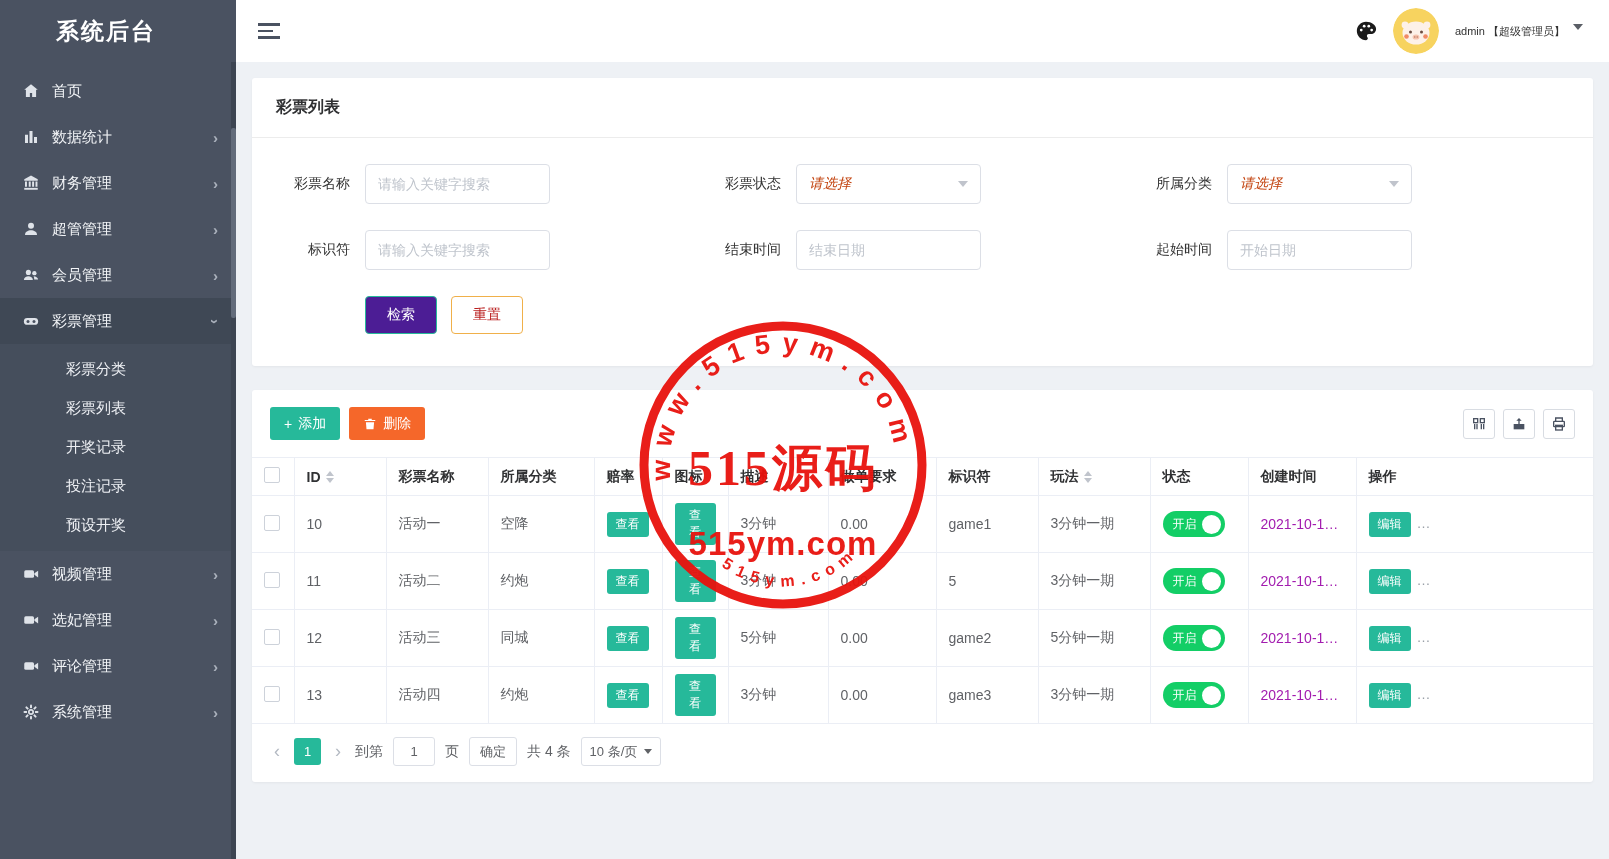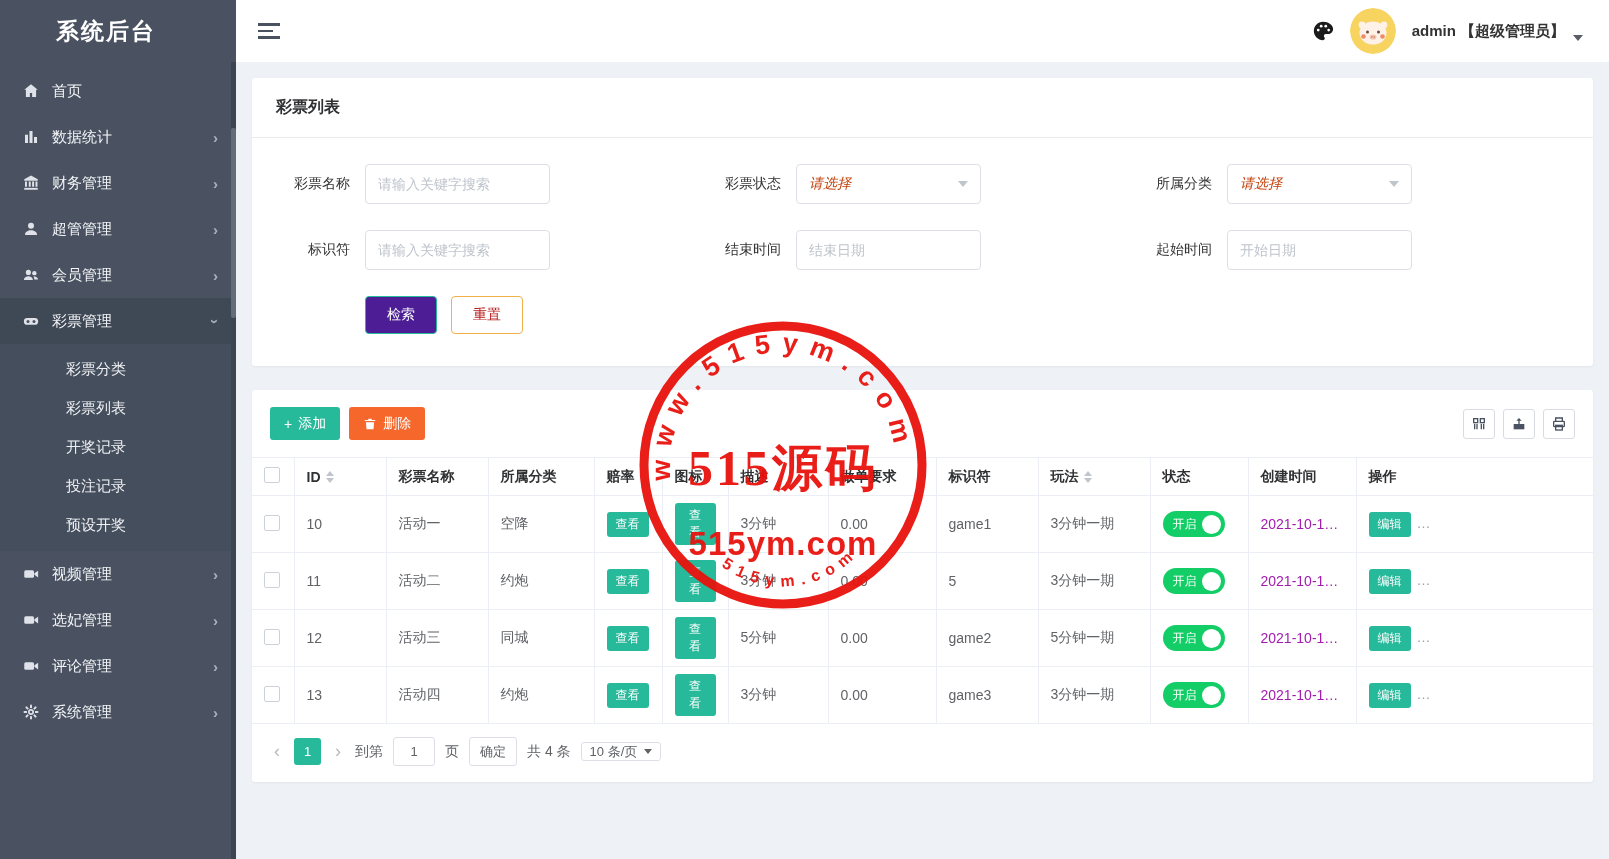--- a/index.html
+++ b/index.html
@@ -24,21 +24,21 @@
 
   
   .main { flex:1; display:flex; flex-direction:column; min-width:0; }
   .topbar { height:62px; background:#fff; display:flex; align-items:center; justify-content:space-between; padding:0 26px 0 22px; flex-shrink:0; }
   .burger { width:22px; cursor:pointer; }
   .burger i { display:block; height:2.5px; background:#4a5261; margin:4px 0; }
   .burger i:nth-child(2) { width:15px; }
   .top-right { display:flex; align-items:center; gap:16px; }
   .palette { width:22px; height:22px; cursor:pointer; }
   .avatar { width:46px; height:46px; border-radius:50%; overflow:hidden; cursor:pointer; }
-  .username { display:flex; align-items:flex-end; gap:8px; font-size:15px; color:#333; cursor:pointer;font-weight:bold; }
+  .username { display:flex; align-items:flex-start; gap:8px; font-size:11px; color:#333; cursor:pointer; }
   .caret-down { width:0; height:0; border-left:5px solid transparent; border-right:5px solid transparent; border-top:6px solid #5a5e66; }
 
   .content { flex:1; padding:16px; position:relative; overflow:hidden; }
   .card { background:#fff; border-radius:3px; box-shadow:0 1px 3px rgba(0,0,0,.05); }
 
   
   .card-title { padding:19px 24px; font-size:16px; font-weight:bold; color:#303133; border-bottom:1px solid #ececec; }
   .filter-form { padding:26px 24px 6px; }
   .form-row { display:flex; margin-bottom:26px; }
   .form-item { display:flex; align-items:center; width:436px; }
@@ -80,21 +80,21 @@
   .knob { width:19px; height:19px; border-radius:50%; background:#fff; margin-left:5px; }
   .more { color:#9aa0a8; margin-left:6px; letter-spacing:1px; }
   .created { color:#a21caf; }
 
   
   .pagination { display:flex; align-items:center; gap:10px; padding:13px 18px 16px; color:#606266; font-size:14px; }
   .pg-arrow { color:#b3b9c2; font-size:18px; cursor:pointer; padding:0 4px; }
   .pg-num { width:27px; height:27px; background:#26b99a; color:#fff; border-radius:3px; display:flex; align-items:center; justify-content:center; font-size:13px; cursor:pointer; }
   .pg-input { width:42px; height:29px; border:1px solid #dcdfe6; border-radius:3px; text-align:center; font-size:13px; font-family:inherit; color:#606266; }
   .pg-btn { height:29px; padding:0 10px; background:#fff; border:1px solid #dcdfe6; border-radius:3px; font-size:13px; color:#606266; cursor:pointer; font-family:inherit; }
-  .pg-select { height:19px; border:1px solid #dcdfe6; border-radius:3px; display:inline-flex; align-items:center; gap:7px; padding:0 8px; font-size:13px; cursor:pointer; background:#fff; }
+  .pg-select { height:29px; border:1px solid #dcdfe6; border-radius:3px; display:inline-flex; align-items:center; gap:7px; padding:0 8px; font-size:13px; cursor:pointer; background:#fff; }
   .pg-select .caret-down { border-top-color:#606266; border-left-width:4px; border-right-width:4px; border-top-width:5px; }
 
   
   .stamp { position:absolute; left:397px; top:253px; width:300px; height:300px; pointer-events:none; z-index:50; opacity:.95; }
 </style>
 </head>
 <body>
 
 <div class="app">
 

